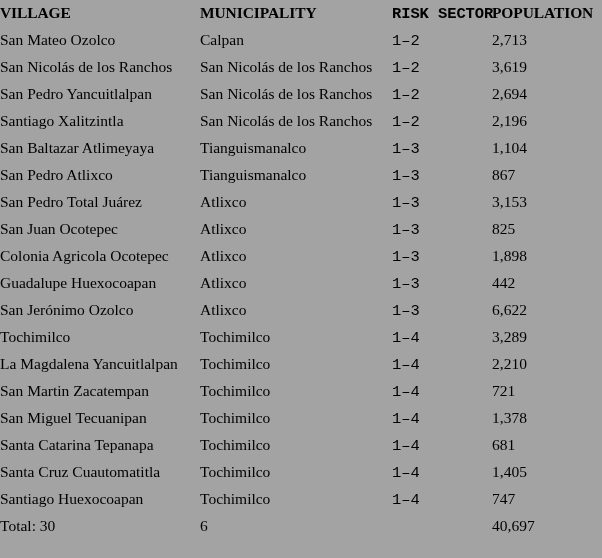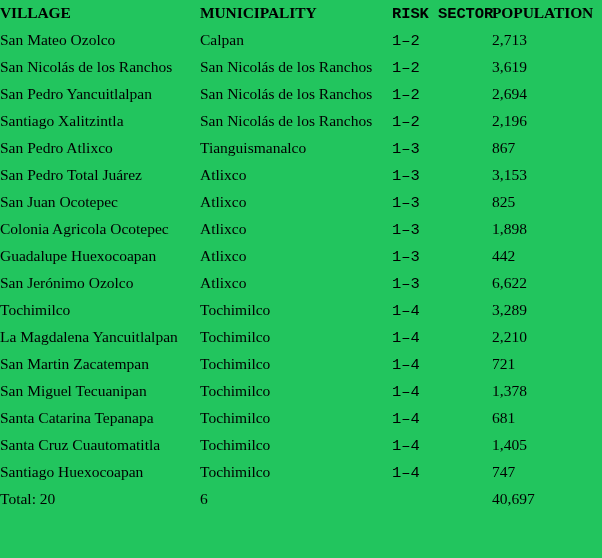--- a/index.html
+++ b/index.html
@@ -11,21 +11,21 @@
     width: 602px;
     height: 558px;
     overflow: hidden;
     font-family: "Liberation Serif", "DejaVu Serif", serif;
     color: #000000;
   }
   #table-root {
     position: relative;
     width: 602px;
     height: 558px;
-    background: #22c55e;
+    background: #a3a3a3;
   }
   table.data-table {
     border-collapse: collapse;
     border-spacing: 0;
     width: 602px;
     table-layout: fixed;
     margin: 0;
     padding: 0;
   }
   table.data-table col.c-village      { width: 200px; }
@@ -102,20 +102,26 @@
           <td class="cell-risk">1–2</td>
           <td class="cell-population">2,694</td>
         </tr>
         <tr>
           <td class="cell-village">Santiago Xalitzintla</td>
           <td class="cell-municipality">San Nicolás de los Ranchos</td>
           <td class="cell-risk">1–2</td>
           <td class="cell-population">2,196</td>
         </tr>
         <tr>
+          <td class="cell-village">San Baltazar Atlimeyaya</td>
+          <td class="cell-municipality">Tianguismanalco</td>
+          <td class="cell-risk">1–3</td>
+          <td class="cell-population">1,104</td>
+        </tr>
+        <tr>
           <td class="cell-village">San Pedro Atlixco</td>
           <td class="cell-municipality">Tianguismanalco</td>
           <td class="cell-risk">1–3</td>
           <td class="cell-population">867</td>
         </tr>
         <tr>
           <td class="cell-village">San Pedro Total Juárez</td>
           <td class="cell-municipality">Atlixco</td>
           <td class="cell-risk">1–3</td>
           <td class="cell-population">3,153</td>
@@ -182,20 +188,20 @@
         </tr>
         <tr>
           <td class="cell-village">Santiago Huexocoapan</td>
           <td class="cell-municipality">Tochimilco</td>
           <td class="cell-risk">1–4</td>
           <td class="cell-population">747</td>
         </tr>
       </tbody>
     <tfoot id="table-foot">
         <tr class="total-row">
-          <td class="cell-village">Total: 20</td>
+          <td class="cell-village">Total: 30</td>
           <td class="cell-municipality">6</td>
           <td class="cell-risk"></td>
           <td class="cell-population">40,697</td>
         </tr>
       </tfoot>
   </table>
 </div>
 
 </body></html>

